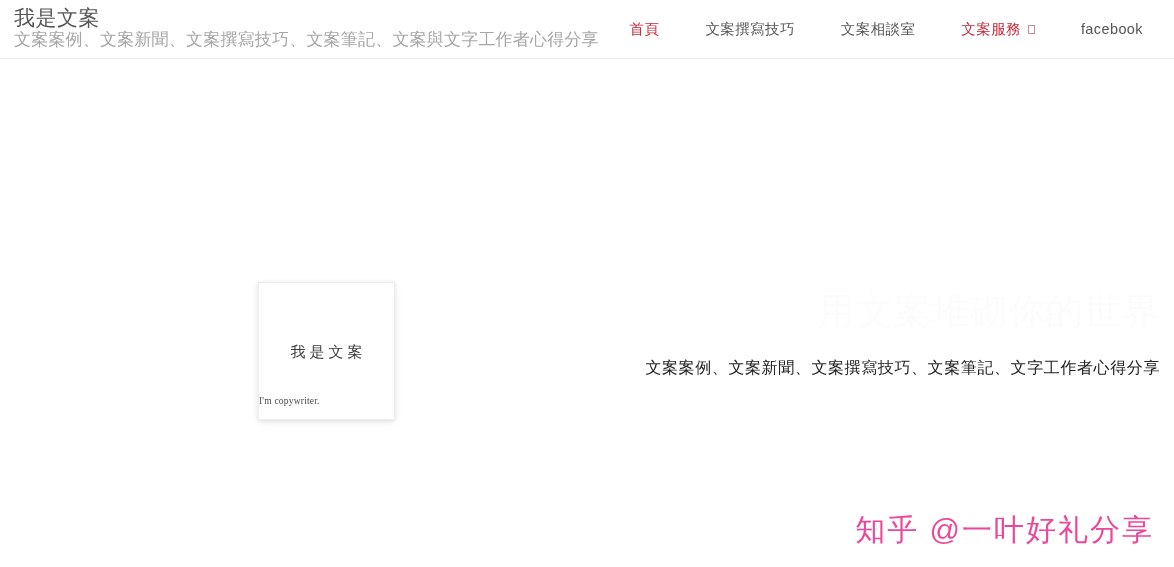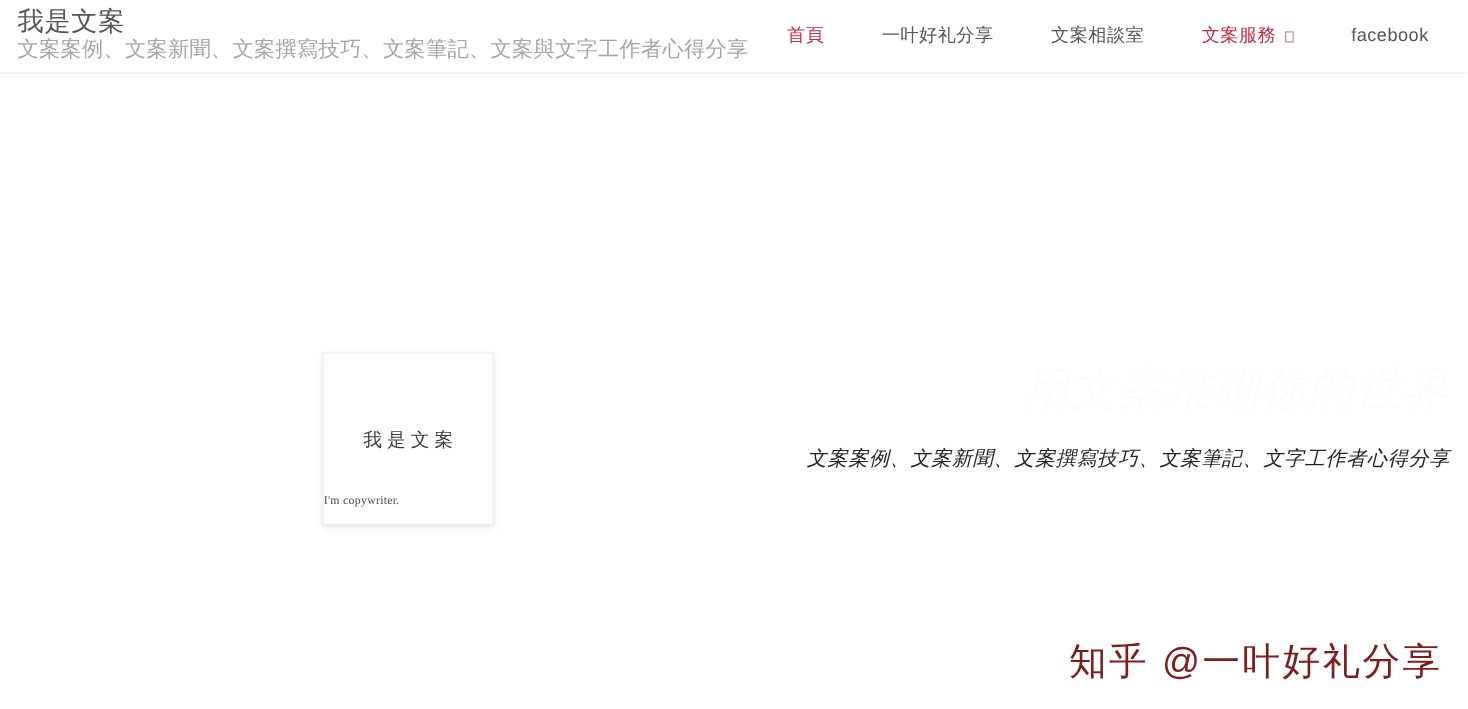--- a/index.html
+++ b/index.html
@@ -124,21 +124,20 @@
     font-size: 9.5px;
     color: #4a4a4a;
     letter-spacing: 0.2px;
   }
 
   .hero-copy {
     position: absolute;
     left: 620px;
     top: 228px;
     width: 540px;
-    font-style: italic;
   }
   .hero-ghost-title {
     font-size: 37px;
     line-height: 48px;
     color: #fcfcfc;
     letter-spacing: 1px;
     white-space: nowrap;
     text-align: right;
     font-weight: 400;
   }
@@ -152,21 +151,21 @@
     text-align: right;
   }
 
   
   .watermark {
     position: absolute;
     right: 20px;
     bottom: 18px;
     font-size: 30px;
     line-height: 38px;
-    color: #7f1d1d;
+    color: #ec4899;
     letter-spacing: 2px;
     white-space: nowrap;
     user-select: none;
   }
 </style>
 </head>
 <body>
 
 <header class="site-header">
 
@@ -177,21 +176,21 @@
 
   <nav class="main-nav">
 
     <a class="nav-item is-active" href="#">
       <span>首頁</span>
     </a>
 
 
 
     <a class="nav-item" href="#">
-      <span>一叶好礼分享</span>
+      <span>文案撰寫技巧</span>
     </a>
 
     <a class="nav-item" href="#">
       <span>文案相談室</span>
     </a>
 
     <a class="nav-item is-active" href="#">
       <span>文案服務</span>
       <span class="caret-box"></span>
     </a>

